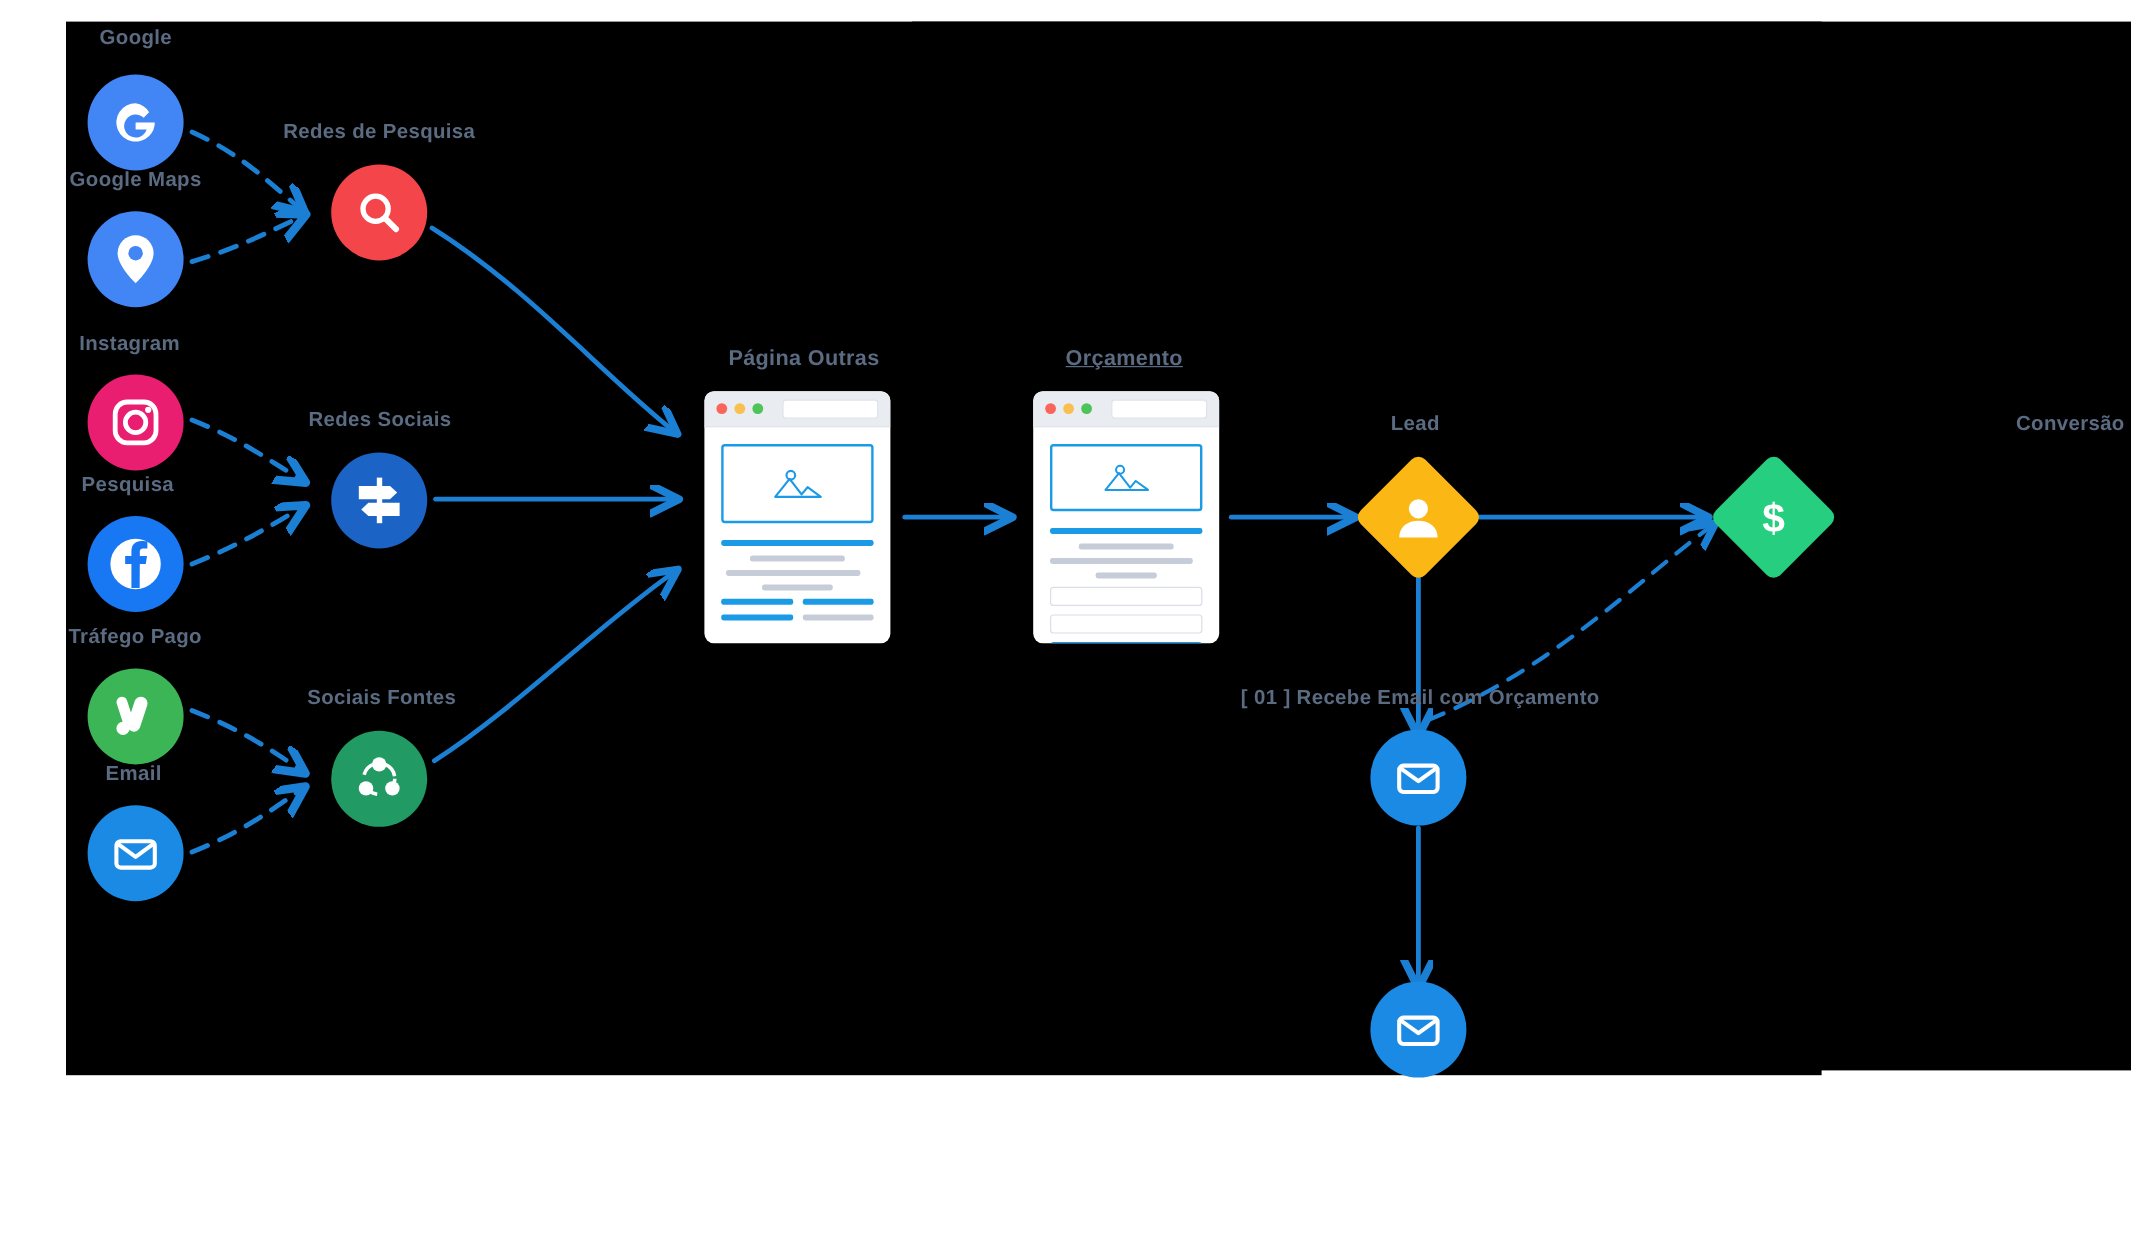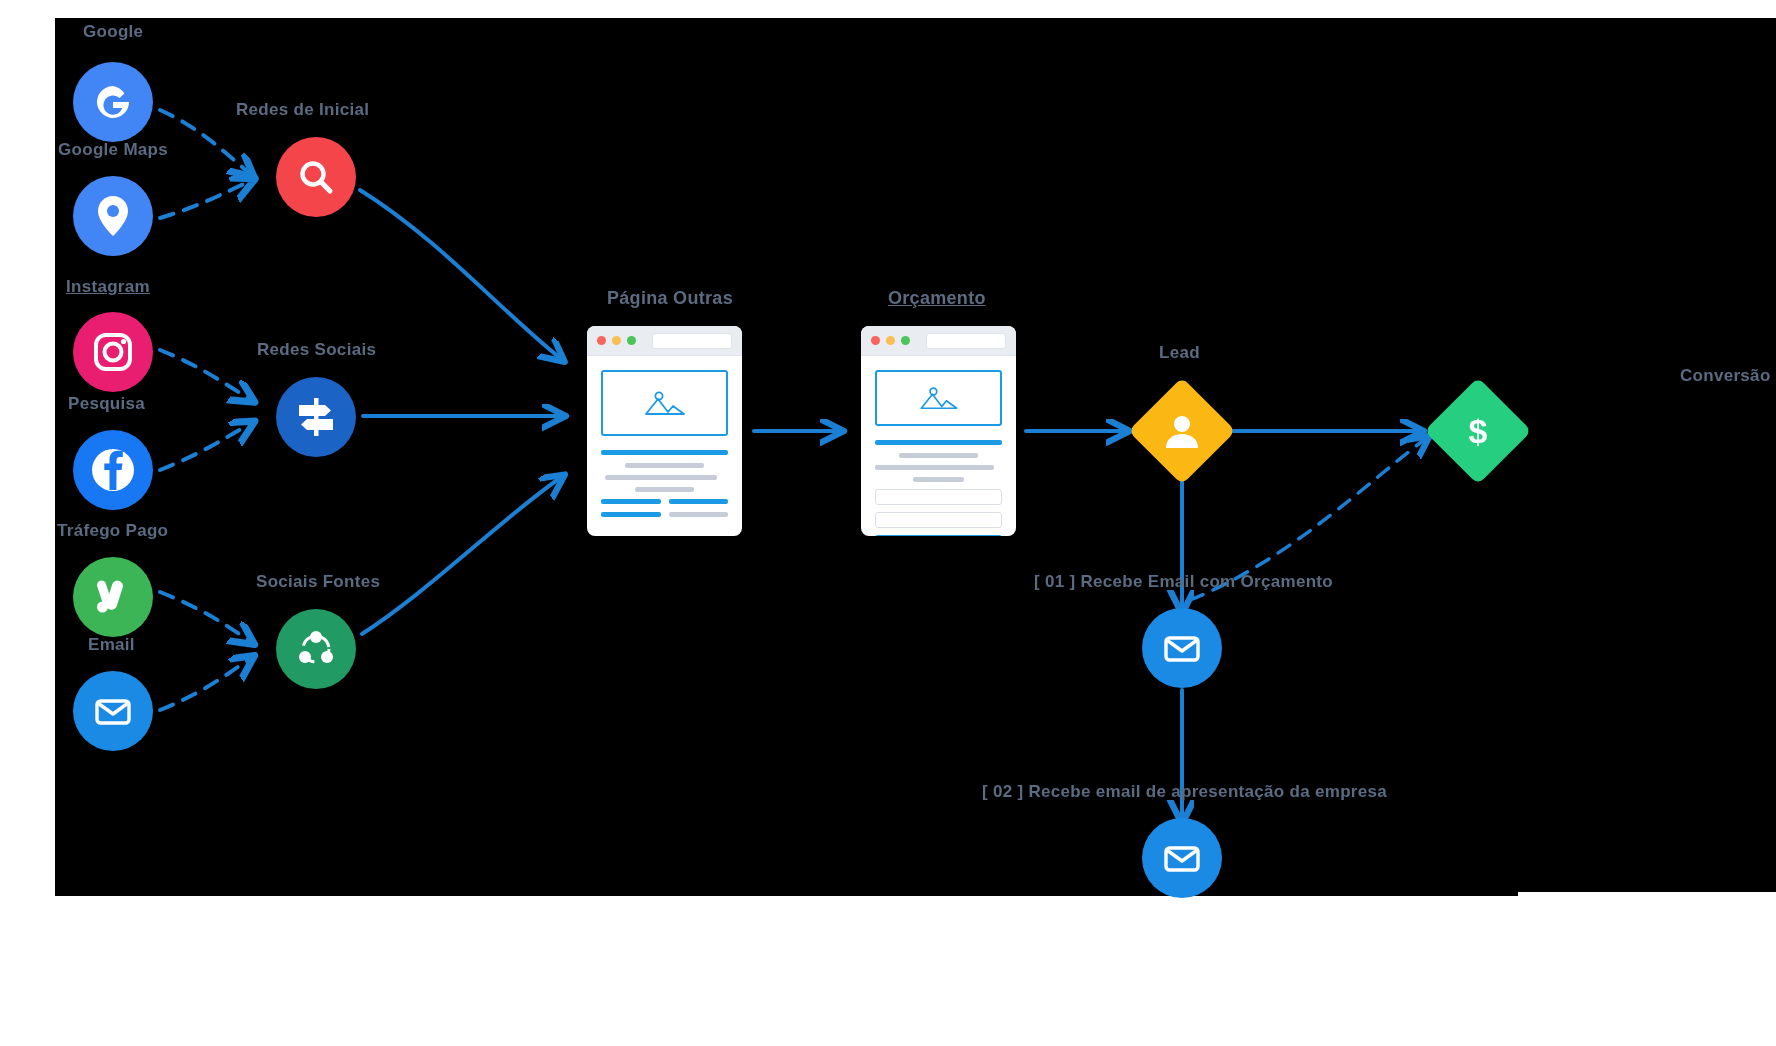--- a/index.html
+++ b/index.html
@@ -159,21 +159,21 @@
   <div class="lbl" style="left:58px; top:140px;">Google Maps</div>
   <div class="node" style="left:73px; top:176px;">
     <div class="src-icon" style="background:#4285f4;">
       <svg width="42" height="46" viewBox="0 0 42 46" aria-hidden="true">
         <path d="M21 3 C12.7 3 6 9.7 6 18 c0 11 15 25 15 25 s15 -14 15 -25 c0 -8.3 -6.7 -15 -15 -15 z" fill="#ffffff"></path>
         <circle cx="21" cy="18" r="6" fill="#4285f4"></circle>
       </svg>
     </div>
   </div>
 
-  <div class="lbl" style="left:66px; top:277px;text-decoration:underline;">Instagram</div>
+  <div class="lbl" style="left:66px; top:277px;">Instagram</div>
   <div class="node" style="left:73px; top:312px;">
     <div class="src-icon" style="background:#ea1e70;">
       <svg width="44" height="44" viewBox="0 0 44 44" aria-hidden="true">
         <rect x="5" y="5" width="34" height="34" rx="10" ry="10" fill="none" stroke="#ffffff" stroke-width="4"></rect>
         <circle cx="22" cy="22" r="8.5" fill="none" stroke="#ffffff" stroke-width="4"></circle>
         <circle cx="32.5" cy="11.5" r="2.6" fill="#ffffff"></circle>
       </svg>
     </div>
   </div>
 
@@ -201,21 +201,21 @@
   <div class="lbl" style="left:88px; top:635px;">Email</div>
   <div class="node" style="left:73px; top:671px;">
     <div class="src-icon" style="background:#1b8ae5;">
       <svg width="44" height="44" viewBox="0 0 44 44" aria-hidden="true">
         <rect x="6" y="12" width="32" height="22" rx="3.5" fill="none" stroke="#ffffff" stroke-width="3.4"></rect>
         <path d="M7.5 14.5 L22 25 L36.5 14.5" fill="none" stroke="#ffffff" stroke-width="3.4" stroke-linecap="round" stroke-linejoin="round"></path>
       </svg>
     </div>
   </div>
 
-  <div class="lbl" style="left:236px; top:100px;">Redes de Inicial</div>
+  <div class="lbl" style="left:236px; top:100px;">Redes de Pesquisa</div>
   <div class="node" style="left:276px; top:137px;">
     <div class="hub-icon" style="background:#f4454b;">
       <svg width="44" height="44" viewBox="0 0 44 44" aria-hidden="true">
         <circle cx="19" cy="19" r="10.5" fill="none" stroke="#ffffff" stroke-width="4.4"></circle>
         <path d="M27 27 L36 36" stroke="#ffffff" stroke-width="5" stroke-linecap="round"></path>
       </svg>
     </div>
   </div>
 
   <div class="lbl" style="left:257px; top:340px;">Redes Sociais</div>
@@ -301,40 +301,39 @@
   <div class="lbl" style="left:1159px; top:343px;">Lead</div>
   <div class="node" style="left:1144px; top:393px;">
     <div class="diamond" style="background:#fbb713;">
       <svg width="40" height="40" viewBox="0 0 40 40" aria-hidden="true">
         <circle cx="20" cy="13" r="8" fill="#ffffff"></circle>
         <path d="M4 37 c0 -9 7.2 -14 16 -14 s16 5 16 14 z" fill="#ffffff"></path>
       </svg>
     </div>
   </div>
 
-  <div class="lbl" style="left:1680px; top:343px;margin-top:23px;">Conversão</div>
+  <div class="lbl" style="left:1680px; top:343px;">Conversão</div>
   <div class="node" style="left:1440px; top:393px;">
     <div class="diamond" style="background:#25cf7f;">
       <svg width="34" height="44" viewBox="0 0 34 44" aria-hidden="true">
         <text x="17" y="34" text-anchor="middle" font-family="Liberation Sans, sans-serif" font-size="34" font-weight="bold" fill="#ffffff">$</text>
       </svg>
     </div>
   </div>
 
   <div class="lbl" style="left:1034px; top:572px;">[ 01 ] Recebe Email com Orçamento</div>
   <div class="node" style="left:1142px; top:608px;">
     <div class="src-icon" style="background:#1b8ae5;">
       <svg width="44" height="44" viewBox="0 0 44 44" aria-hidden="true">
         <rect x="6" y="12" width="32" height="22" rx="3.5" fill="none" stroke="#ffffff" stroke-width="3.4"></rect>
         <path d="M7.5 14.5 L22 25 L36.5 14.5" fill="none" stroke="#ffffff" stroke-width="3.4" stroke-linecap="round" stroke-linejoin="round"></path>
       </svg>
     </div>
   </div>
 
-  <div class="lbl" style="left:982px; top:782px;">[ 02 ] Recebe email de apresentação da empresa</div>
   <div class="node" style="left:1142px; top:818px;">
     <div class="src-icon" style="background:#1b8ae5;">
       <svg width="44" height="44" viewBox="0 0 44 44" aria-hidden="true">
         <rect x="6" y="12" width="32" height="22" rx="3.5" fill="none" stroke="#ffffff" stroke-width="3.4"></rect>
         <path d="M7.5 14.5 L22 25 L36.5 14.5" fill="none" stroke="#ffffff" stroke-width="3.4" stroke-linecap="round" stroke-linejoin="round"></path>
       </svg>
     </div>
   </div>
 
 </div>

